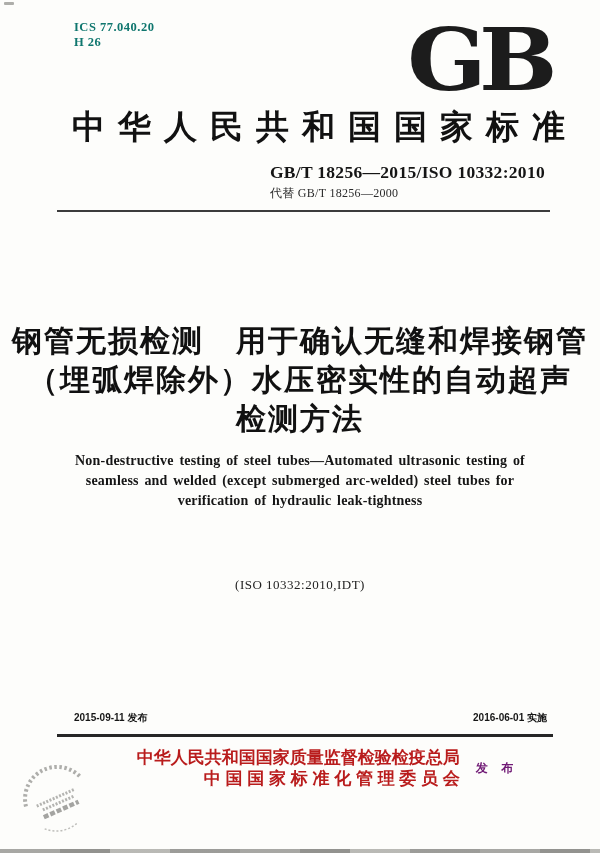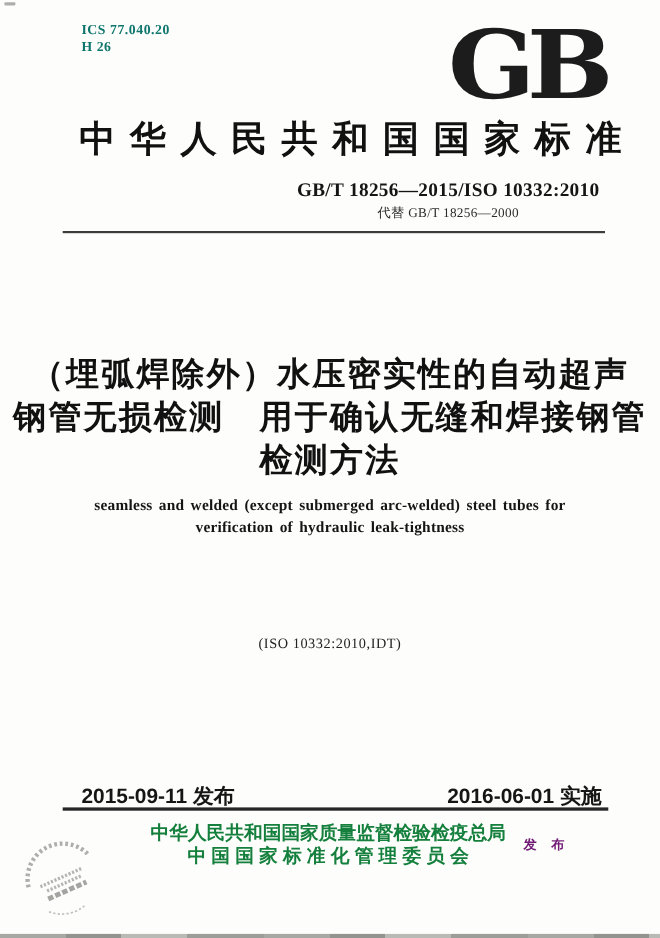--- a/index.html
+++ b/index.html
@@ -31,21 +31,21 @@
   }
   
   .heading{
     position:absolute;left:72px;top:104px;width:490px;
     font-family:"Liberation Serif",serif;
     font-weight:bold;font-size:33px;line-height:46px;
     letter-spacing:13px;white-space:nowrap;color:#111;
   }
   
   .std-number{
-    position:absolute;right:55px;top:162px;text-align:center;
+    position:absolute;right:55px;top:162px;text-align:left;
     font-family:"Liberation Serif",serif;
   }
   .std-number .main{
     font-weight:bold;font-size:17.5px;letter-spacing:0.3px;color:#151515;
   }
   .std-number .sub{
     margin-top:2px;font-size:12px;color:#2b2b2b;letter-spacing:0.3px;
   }
   .rule-top{
     position:absolute;left:57px;right:50px;top:210px;height:2px;
@@ -68,35 +68,35 @@
   .iso-note{
     position:absolute;left:0;right:0;top:533px;
     text-align:center;
     font-family:"Liberation Serif",serif;
     font-size:13px;color:#222;letter-spacing:0.5px;margin-top:44px;
   }
   
   .dates-row{
     position:absolute;left:74px;right:53px;top:711px;
     display:flex;justify-content:space-between;
-    font-weight:bold;font-size:19px;color:#161616;
+    font-weight:bold;font-size:10px;color:#161616;
   }
   .rule-bottom{
     position:absolute;left:57px;right:47px;top:734px;height:2.5px;
     background:#262626;
   }
   
   .issuer-row{
     position:absolute;left:0;right:0;top:747px;
     display:flex;justify-content:center;align-items:center;
     gap:16px;margin-left:55px;
   }
   .issuer-lines{
-    text-align:center;font-weight:bold;
-    font-size:17px;line-height:21px;color:#15803d;
+    text-align:right;font-weight:bold;
+    font-size:17px;line-height:21px;color:#b91c1c;
   }
   .publish-label{
     font-weight:bold;font-size:12px;letter-spacing:5px;color:#701a75;
     white-space:nowrap;
   }
   
   .stamp{
     position:absolute;left:13px;top:760px;width:84px;height:76px;
     transform:rotate(-24deg);opacity:0.55;
   }
@@ -129,26 +129,27 @@
   <div class="heading">中华人民共和国国家标准</div>
 
   <div class="std-number">
     <div class="main">GB/T 18256—2015/ISO 10332:2010</div>
     <div class="sub">代替 GB/T 18256—2000</div>
   </div>
 
   <div class="rule-top"></div>
 
   <div class="cn-title">
+    <div>钢管无损检测　用于确认无缝和焊接钢管</div>
     <div>（埋弧焊除外）水压密实性的自动超声</div>
-    <div>钢管无损检测　用于确认无缝和焊接钢管</div>
     <div>检测方法</div>
   </div>
 
   <div class="en-title">
+    <div>Non-destructive testing of steel tubes—Automated ultrasonic testing of</div>
     <div>seamless and welded (except submerged arc-welded) steel tubes for</div>
     <div>verification of hydraulic leak-tightness</div>
   </div>
 
   <div class="iso-note">(ISO 10332:2010,IDT)</div>
 
   <div class="dates-row">
     <span>2015-09-11 发布</span>
     <span>2016-06-01 实施</span>
   </div>

